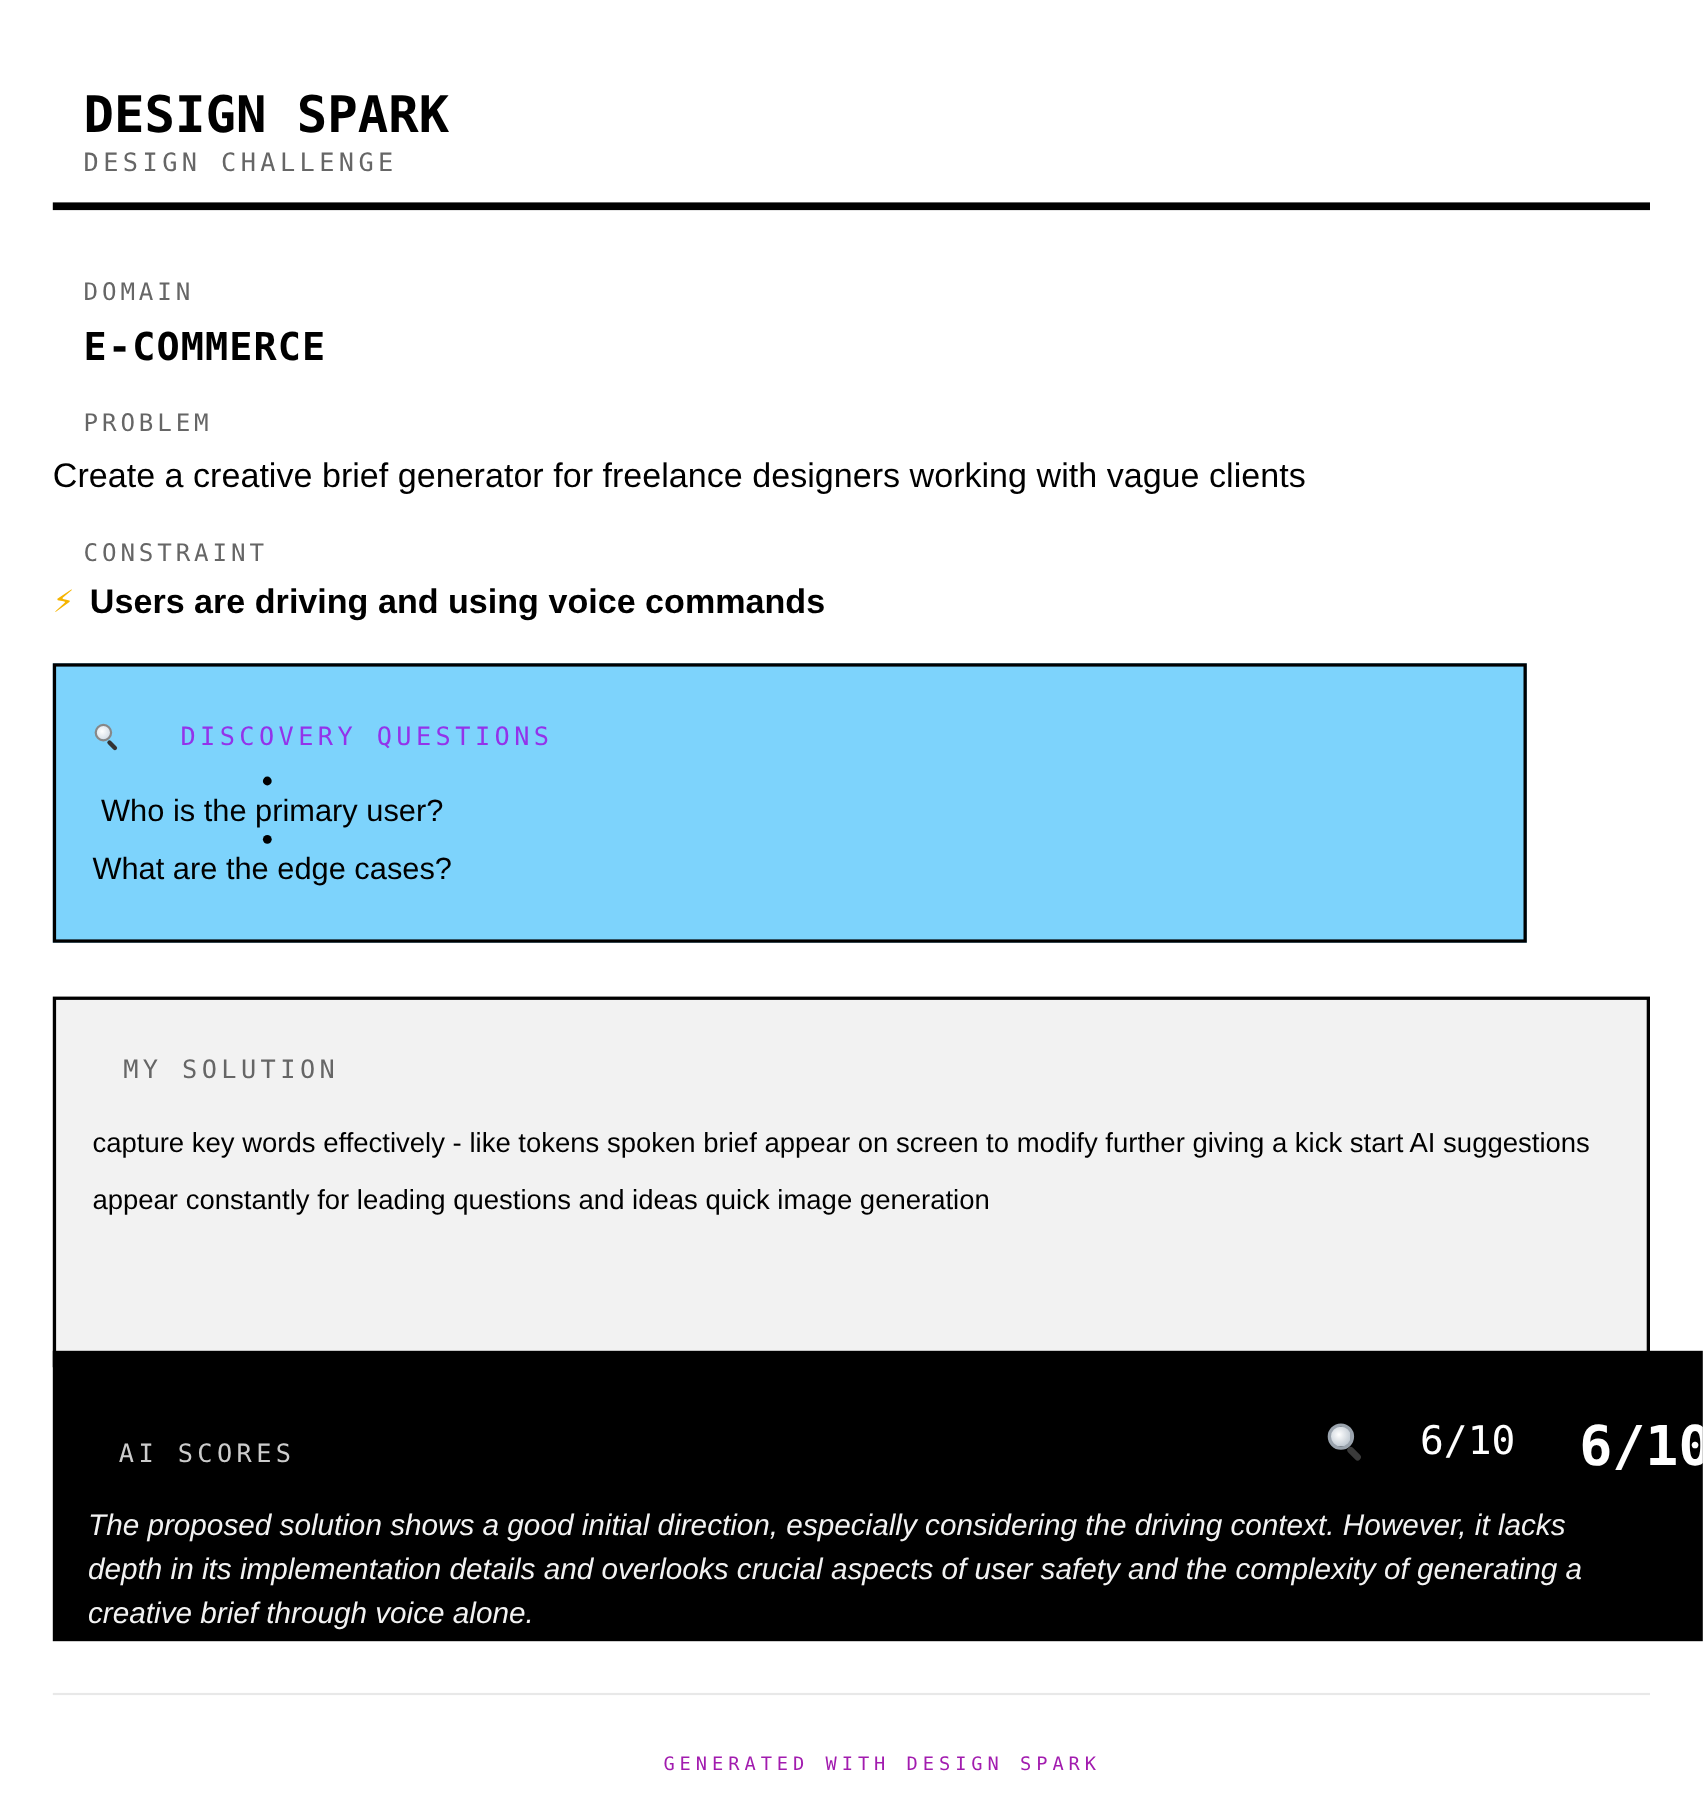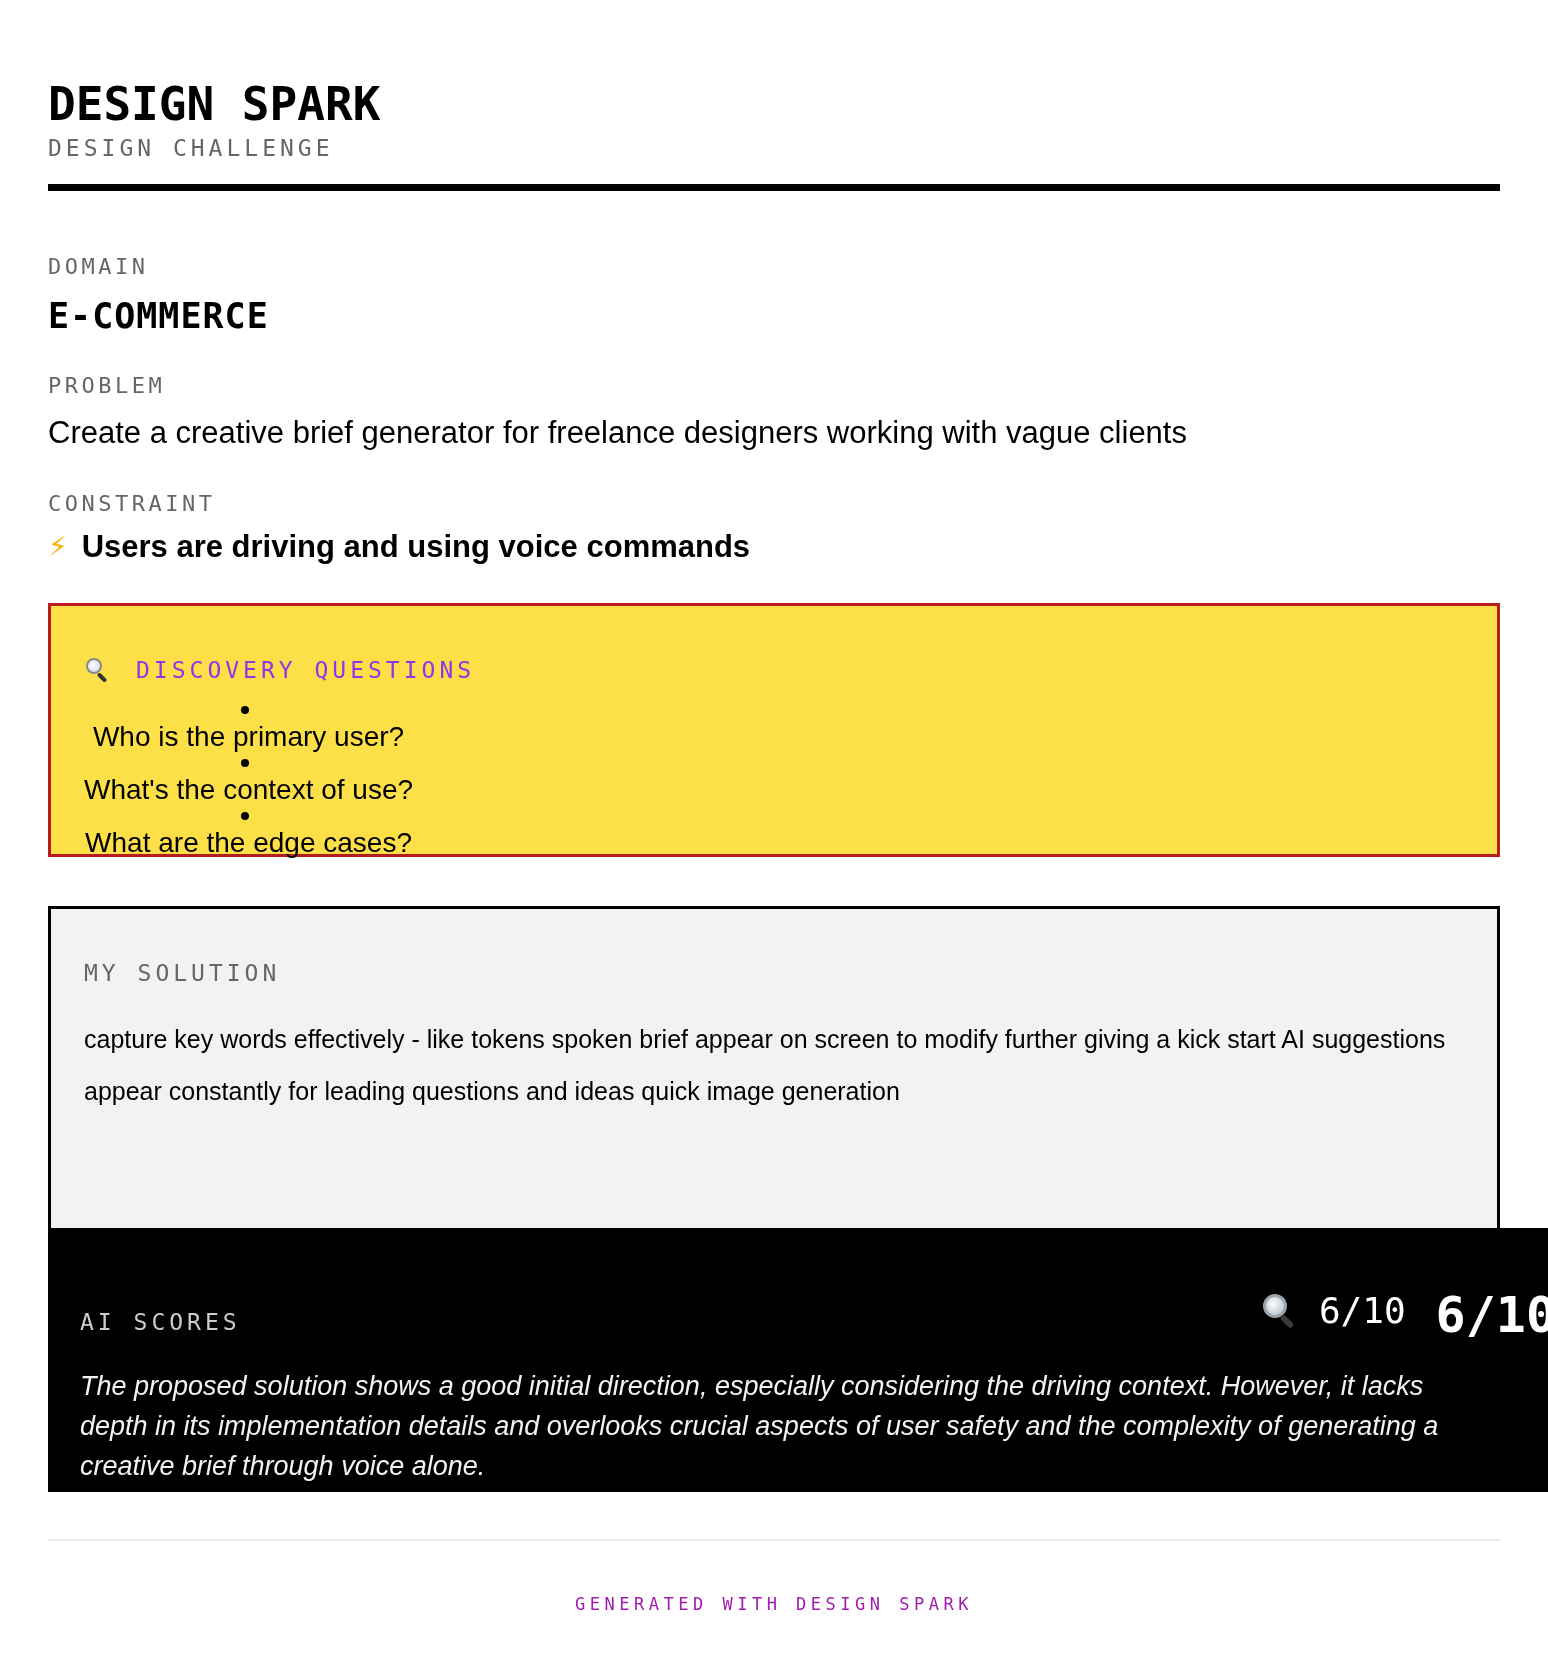--- a/index.html
+++ b/index.html
@@ -1,35 +1,35 @@
 <!DOCTYPE html>
 <html><head>
   <meta charset="utf-8">
   <style>
     * { box-sizing: border-box; margin: 0; padding: 0; }
     html, body { width: 1548px; height: 1654px; background: #ffffff; overflow: hidden; }
     body { font-family: "Liberation Sans", "DejaVu Sans", sans-serif; color: #000; position: relative; }
 
-    .mono { font-family: "DejaVu Sans Mono", "Liberation Mono", monospace; }
+    .mono { font-family: "DejaVu Sans Mono", "Liberation Mono", monospace; margin-left: 28px; }
 
     .page { position: absolute; left: 48px; top: 0; width: 1452px; }
 
     
     .title { position: absolute; left: 0; top: 78px; font-size: 46px; font-weight: bold; letter-spacing: 0px; line-height: 52px; white-space: nowrap; }
     .subtitle { position: absolute; left: 0; top: 134px; font-size: 23px; letter-spacing: 4px; color: #666666; line-height: 28px; white-space: nowrap; }
     .rule { position: absolute; left: 0; top: 184px; width: 1452px; height: 7px; background: #000; }
 
     .label { position: absolute; left: 0; font-size: 22px; letter-spacing: 3.5px; color: #666666; line-height: 26px; white-space: nowrap; }
     .domain-value { position: absolute; left: 0; top: 296px; font-size: 35px; font-weight: bold; letter-spacing: 1px; line-height: 40px; white-space: nowrap; }
     .problem-text { position: absolute; left: 0; top: 414px; font-size: 31px; line-height: 38px; white-space: nowrap; }
     .constraint { position: absolute; left: 0; top: 528px; font-size: 31px; font-weight: bold; line-height: 38px; white-space: nowrap; display: flex; align-items: center; }
     .bolt { color: #f5b400; font-size: 28px; margin-right: 14px; font-weight: normal; }
 
     
-    .discovery { position: absolute; left: 0; top: 603px; width: 1452px; height: 254px; background: #fde047; border: 3px solid #b91c1c; }
+    .discovery { position: absolute; left: 0; top: 603px; width: 1340px; height: 254px; background: #7dd3fc; border: 3px solid #000000; }
     .disc-head { position: absolute; left: 33px; top: 50px; display: flex; align-items: center; white-space: nowrap; }
     .disc-icon { width: 26px; height: 26px; position: relative; margin-right: 26px; }
     .disc-icon .lens { position: absolute; left: 2px; top: 1px; width: 16px; height: 16px; border-radius: 50%; border: 2px solid #888; background: radial-gradient(circle at 40% 40%, #ffffff, #c8d4e0); }
     .disc-icon .handle { position: absolute; left: 16px; top: 15px; width: 4px; height: 11px; background: #333; transform: rotate(-45deg); border-radius: 2px; }
     .disc-title { font-size: 23px; letter-spacing: 4px; color: #9333ea; line-height: 28px; }
     .disc-list { position: absolute; left: 33px; top: 100px; list-style: none; }
     .disc-list li { font-size: 28px; line-height: 45px; display: flex; align-items: center; white-space: nowrap; flex-direction: column; }
     .disc-list li .dot { display: inline-block; width: 8px; height: 8px; border-radius: 50%; background: #000; margin-right: 12px; margin-left: 4px; }
 
     
@@ -81,24 +81,20 @@
       </span>
       <span class="disc-title mono">DISCOVERY QUESTIONS</span>
     </div>
     <ul class="disc-list">
       <li>
           <span class="dot"></span>
           <span>Who is the primary user?</span>
         </li>
       <li>
           <span class="dot"></span>
-          <span>What's the context of use?</span>
-        </li>
-      <li>
-          <span class="dot"></span>
           <span>What are the edge cases?</span>
         </li>
     </ul>
   </div>
 
   <div class="solution">
     <div class="sol-label mono">MY SOLUTION</div>
     <div class="sol-text">capture key words effectively - like tokens spoken brief appear on screen to modify further giving a kick start AI suggestions appear constantly for leading questions and ideas quick image generation</div>
   </div>
 

